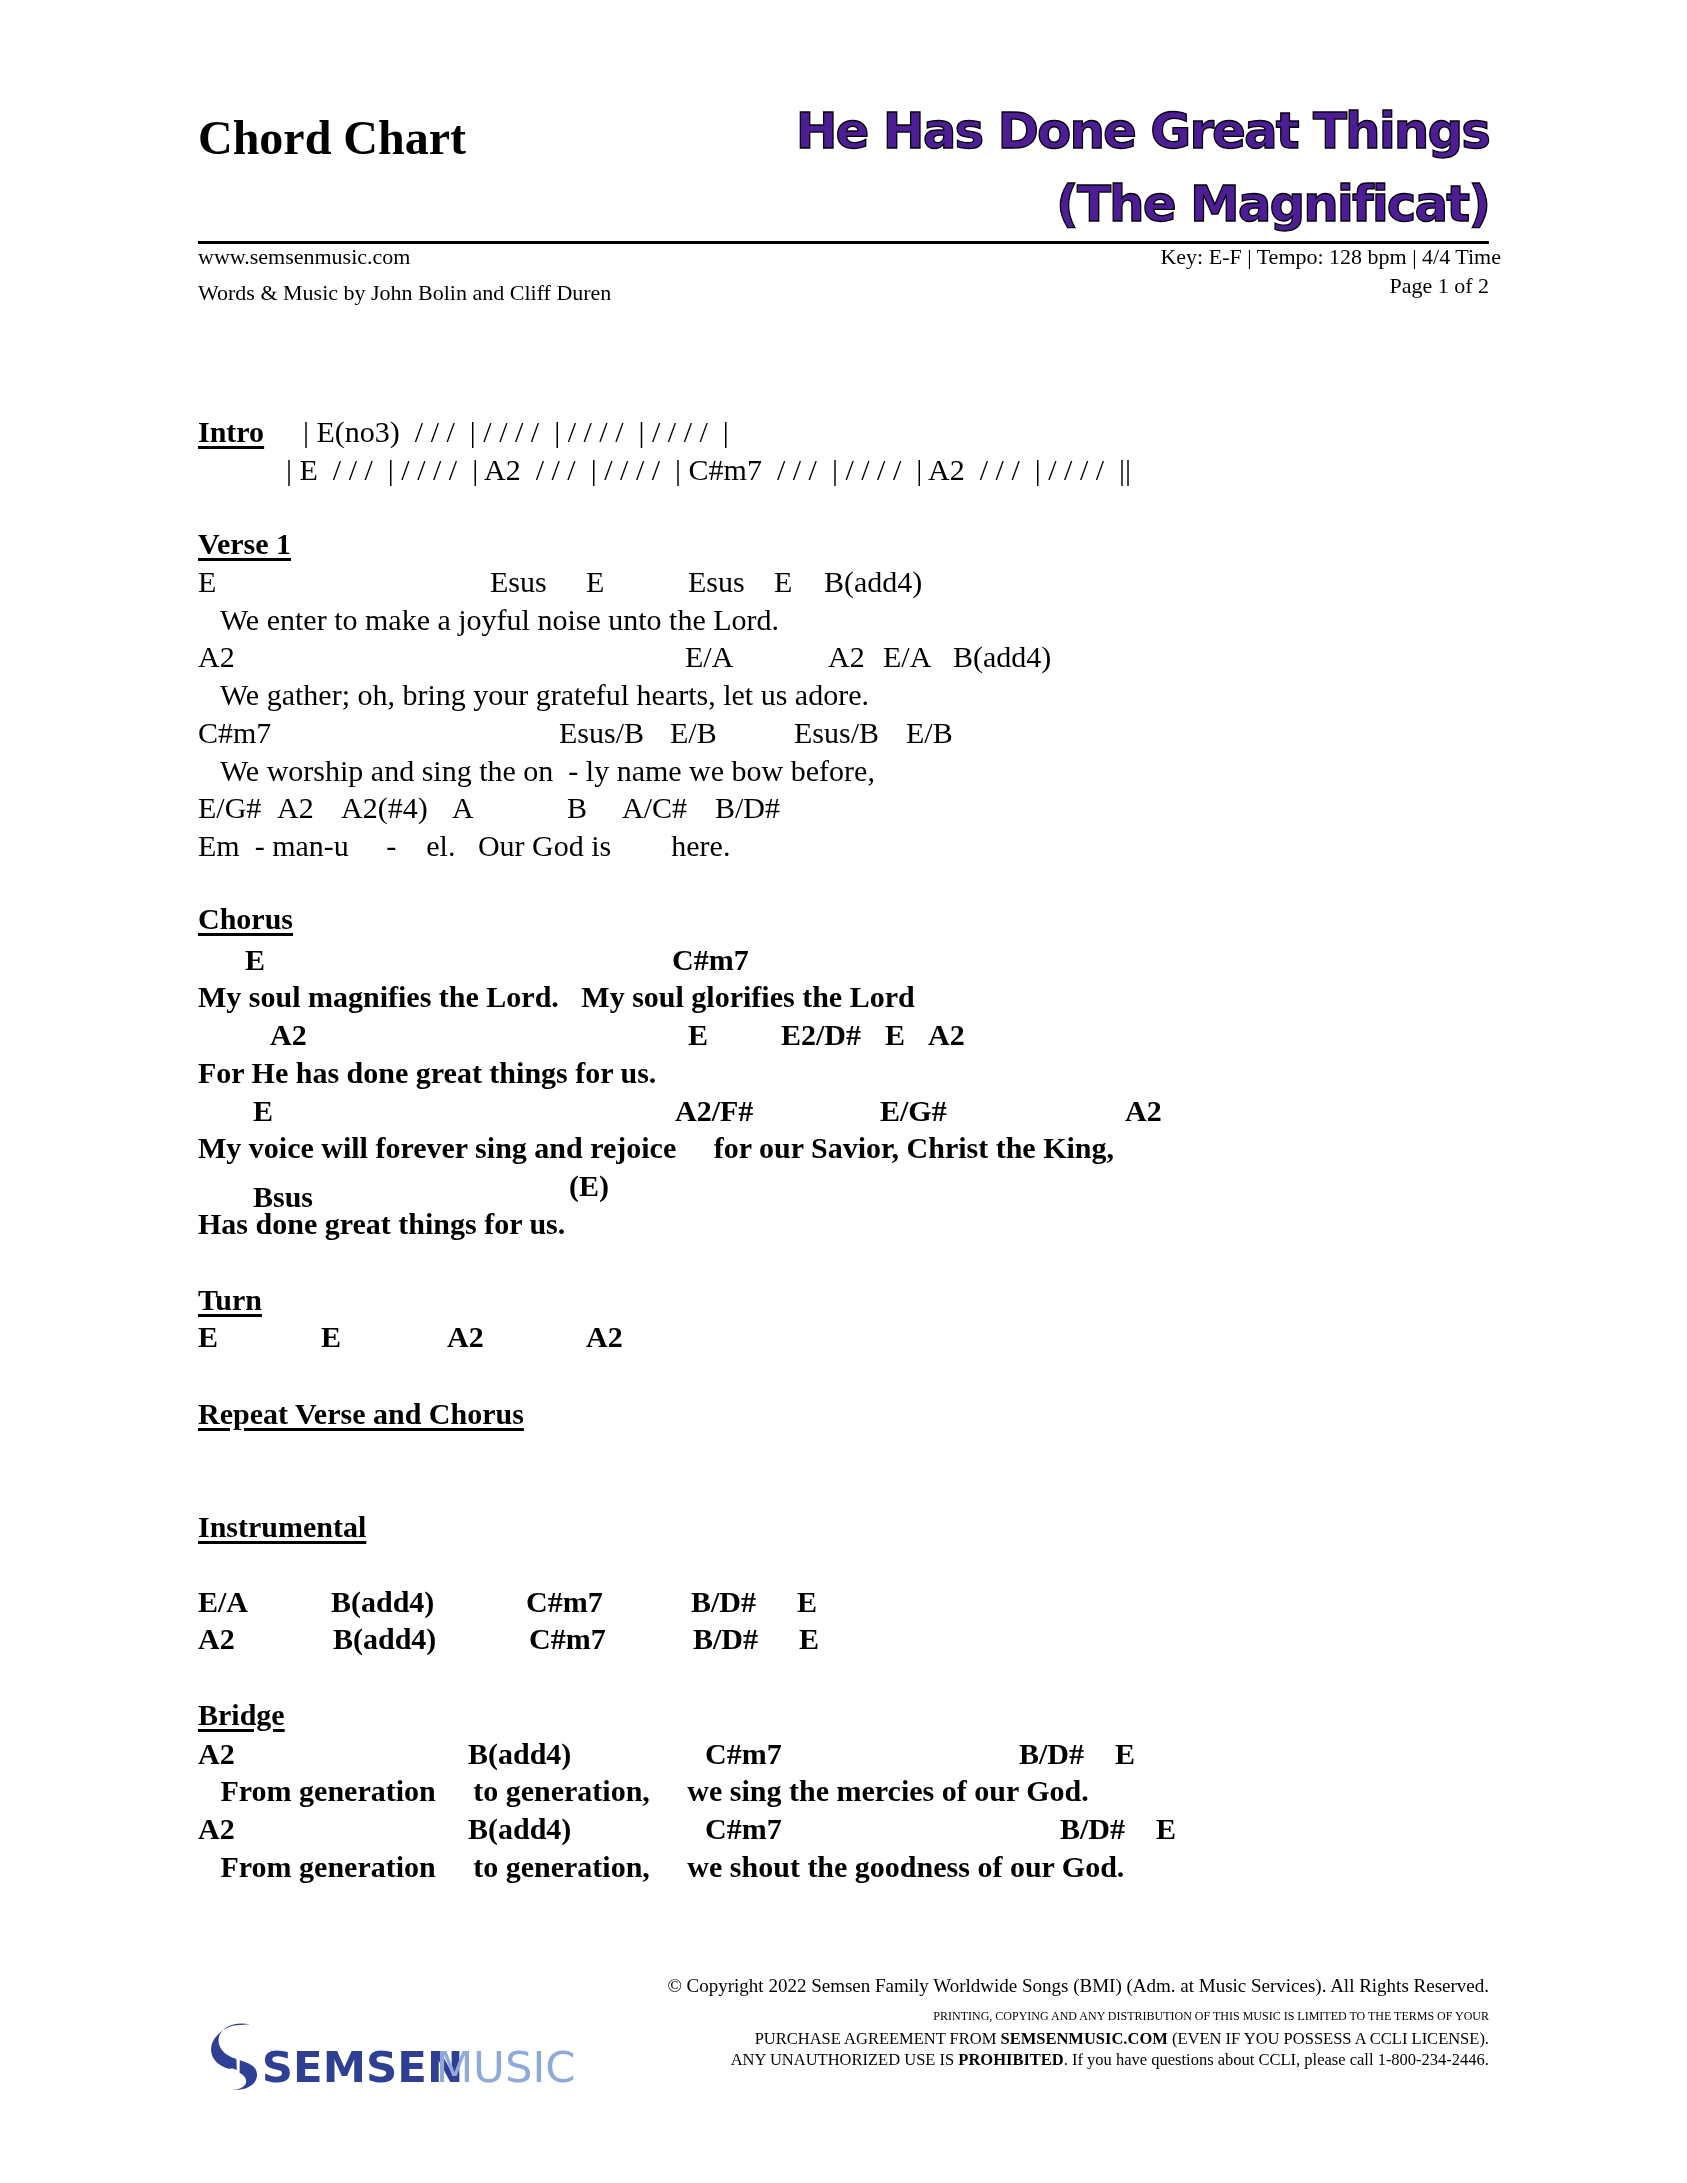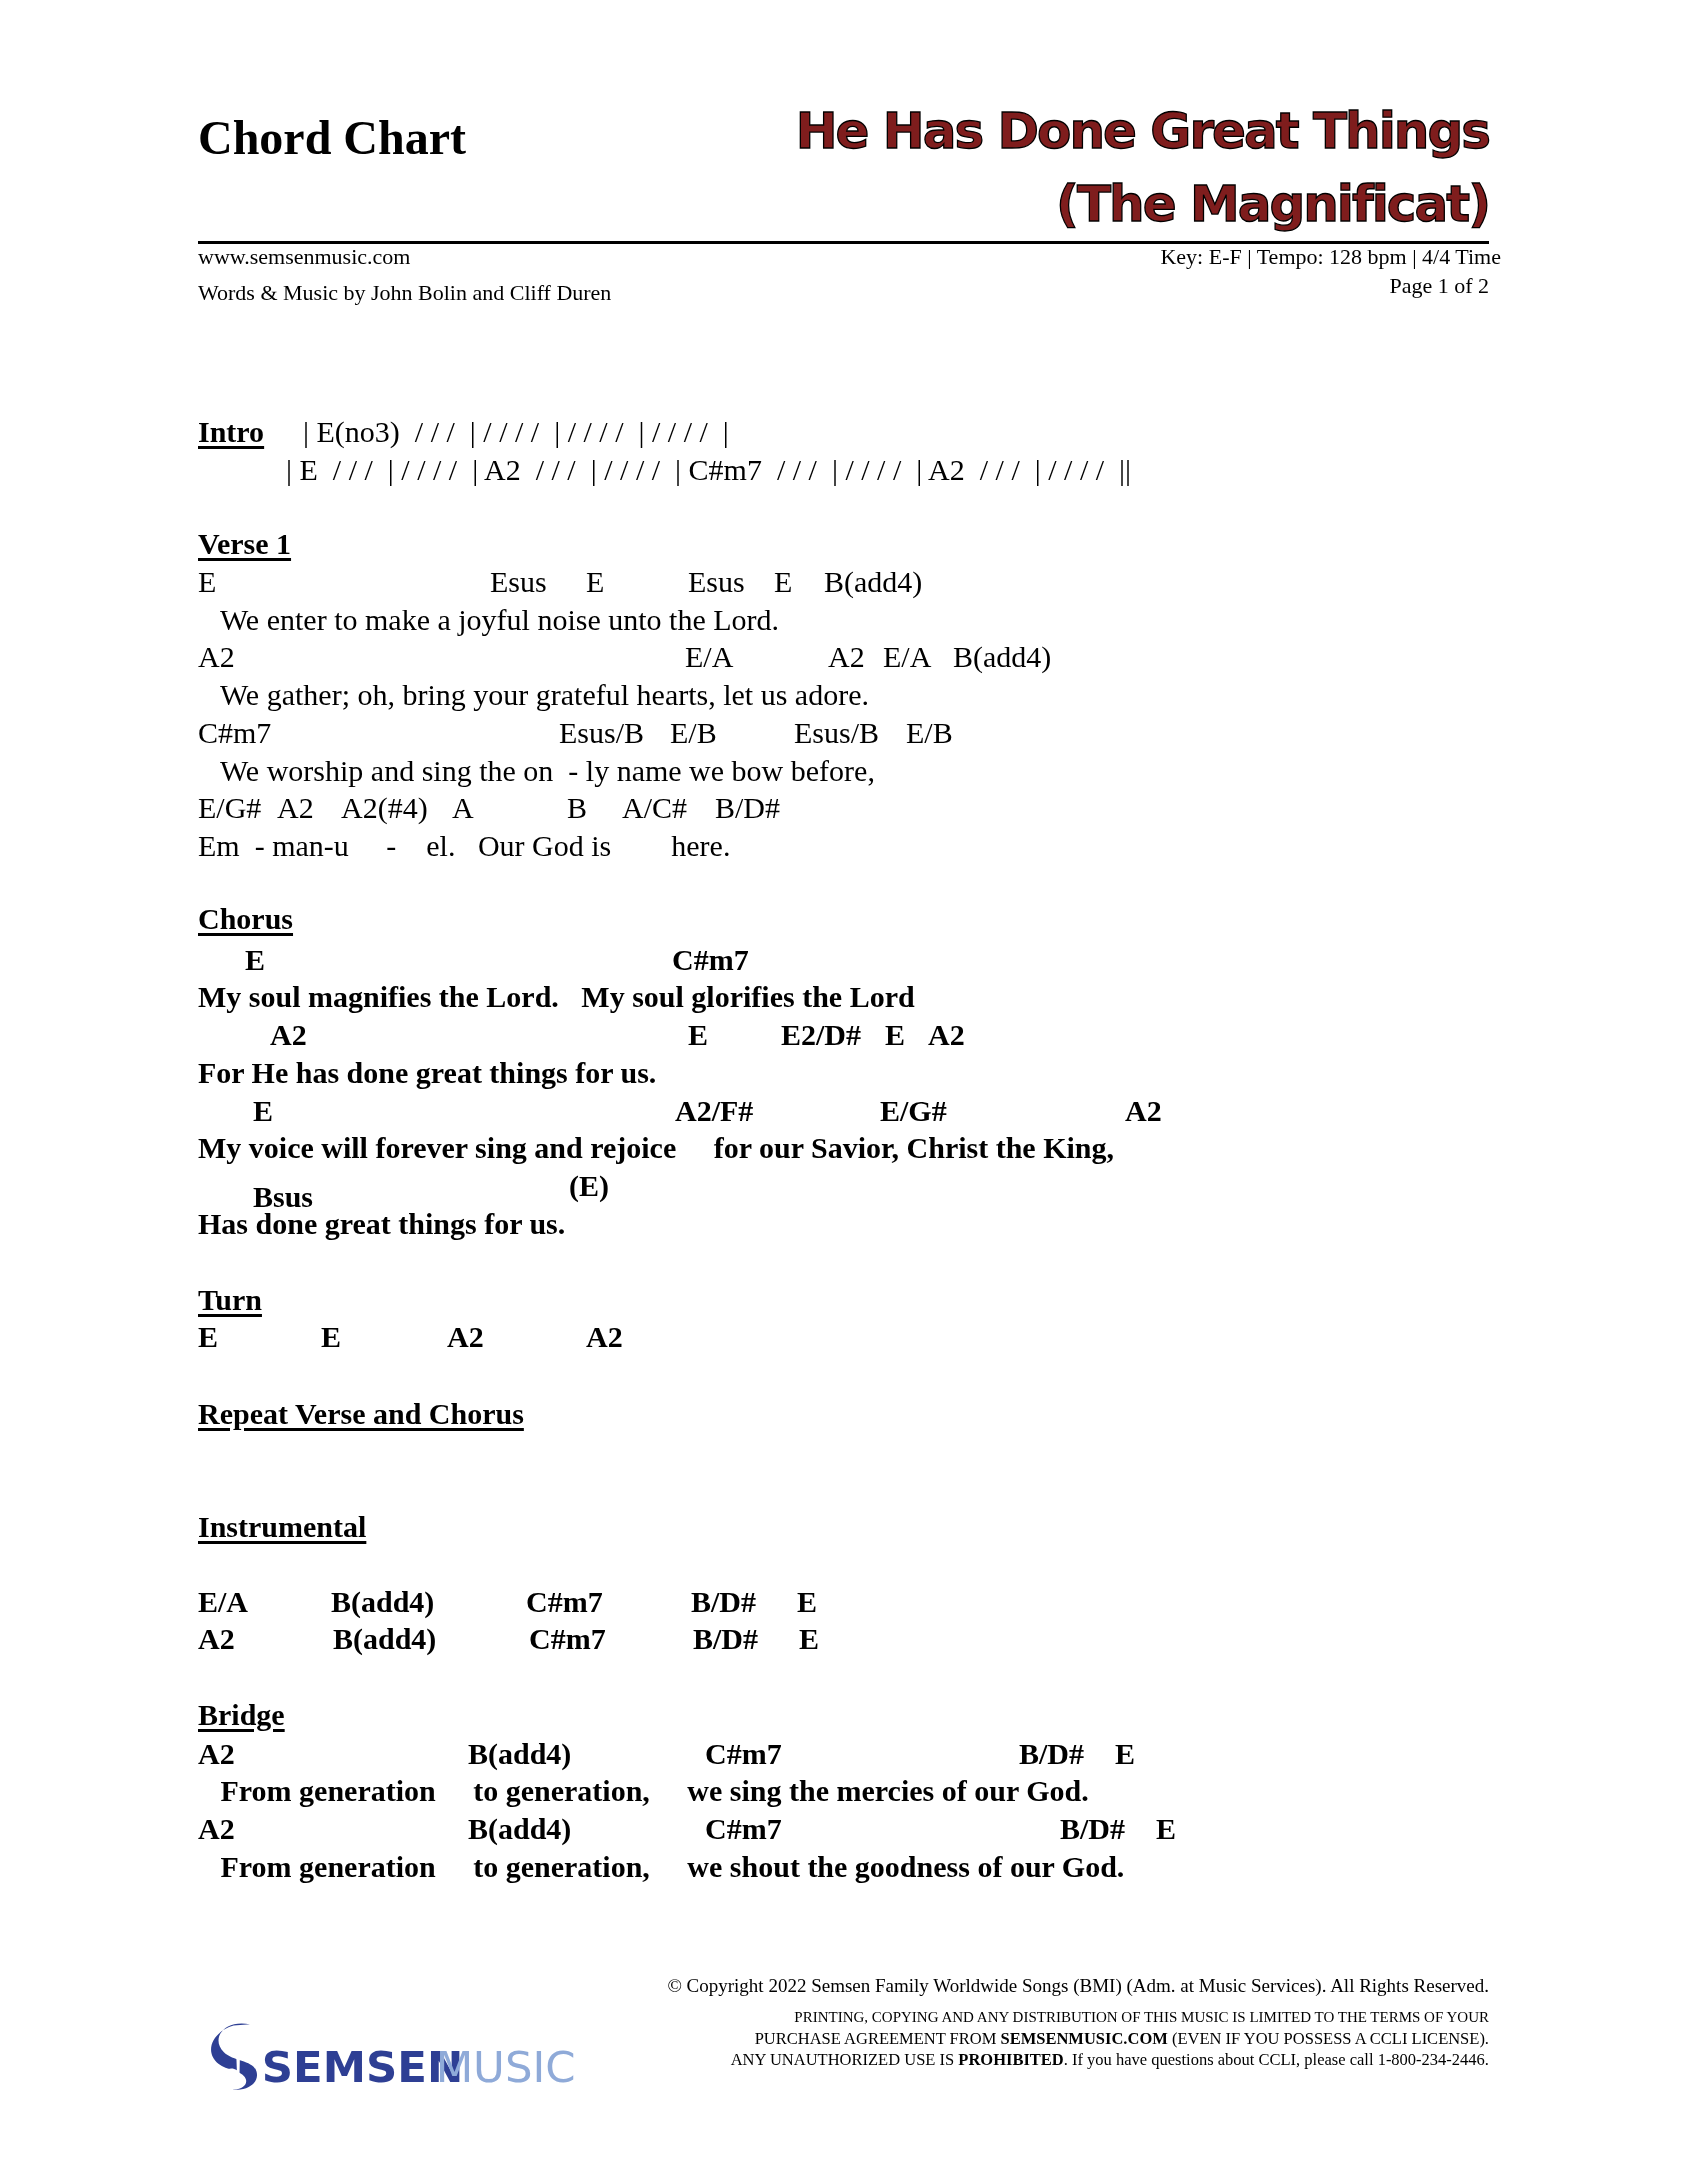--- a/index.html
+++ b/index.html
@@ -1,19 +1,19 @@
 <!DOCTYPE html>
 <html style="font-size:10.6px"><head>
 <meta charset="utf-8">
 <style>
   html, body { margin:0; padding:0; background:#ffffff; }
   body { width:1687px; height:2183px; position:relative; overflow:hidden; font-family:"Liberation Serif", "DejaVu Serif", serif; color:#000; }
   .abs { position:absolute; white-space:pre; line-height:1; }
   .hdr-left { left:198px; top:114px; font-size:48px; font-weight:bold; }
-  .title { right:198px; text-align:right; font-family:"DejaVu Sans", "Liberation Sans", sans-serif; font-weight:bold; font-size:50px; letter-spacing:-2px; color:#7f1d1d; -webkit-text-stroke:1.3px #000; }
+  .title { right:198px; text-align:right; font-family:"DejaVu Sans", "Liberation Sans", sans-serif; font-weight:bold; font-size:50px; letter-spacing:-2px; color:#4c1d95; -webkit-text-stroke:1.3px #000; }
   .title1 { top:106px; }
   .title2 { top:179px; }
   .rule { position:absolute; left:198px; right:198px; top:241px; height:2.6px; background:#000; }
   .meta { font-size:22px; }
   .sec { font-size:30px; font-weight:bold; text-decoration:underline; text-decoration-thickness:2.6px; text-underline-offset:4px; }
   .ln { font-size:30px; }
   .b { font-weight:bold; }
   .foot { font-size:19px; right:198px; text-align:right; }
   .logo { left:198px; top:2008px; width:410px; height:79px; }
 </style>
@@ -44,21 +44,21 @@
 
 <div class="abs sec b" style="left:198px;top:1399px;">Repeat Verse and Chorus</div>
 
 <div class="abs sec b" style="left:198px;top:1512px;">Instrumental</div>
 <div id="instrumental"></div>
 
 <div class="abs sec" style="left:198px;top:1700px;">Bridge</div>
 <div id="bridge"></div>
 
 <div class="abs foot" style="top:1976px;">© Copyright 2022 Semsen Family Worldwide Songs (BMI) (Adm. at Music Services). All Rights Reserved.</div>
-<div class="abs foot" style="top:2010px;font-size:15px;">PRINTING, COPYING AND ANY DISTRIBUTION OF THIS MUSIC IS LIMITED TO THE TERMS OF YOUR</div>
+<div class="abs foot" style="top:2010px;font-size:12px;">PRINTING, COPYING AND ANY DISTRIBUTION OF THIS MUSIC IS LIMITED TO THE TERMS OF YOUR</div>
 <div class="abs foot" style="top:2031px;font-size:16.5px;"><span>PURCHASE AGREEMENT FROM </span><b>SEMSENMUSIC.COM</b><span> (EVEN IF YOU POSSESS A CCLI LICENSE).</span></div>
 <div class="abs foot" style="top:2052px;font-size:16.5px;"><span>ANY UNAUTHORIZED USE IS </span><b>PROHIBITED</b><span>. If you have questions about CCLI, please call 1-800-234-2446.</span></div>
 
 <div class="abs logo">
   <svg width="410" height="79" viewBox="0 0 620 120">
     <path d="M70 8 C30 0 10 30 30 50 C45 65 75 62 80 80 C85 100 60 112 40 106 C55 110 70 100 62 88 C55 78 35 78 22 68 C0 50 12 20 45 10 Z" fill="#2e3f94"></path>
     <path d="M48 20 L50 78 C42 72 28 76 30 88 C32 98 48 98 54 88 L55 40 C62 48 70 52 72 64 C76 52 70 40 55 30 Z" fill="#ffffff"></path>
     <text x="88" y="95" font-family="DejaVu Sans, sans-serif" font-weight="bold" font-size="66" fill="#2e3f94">SEMSEN</text>
     <text x="352" y="95" font-family="DejaVu Sans, sans-serif" font-size="66" fill="#8faad8">MUSIC</text>
   </svg>

